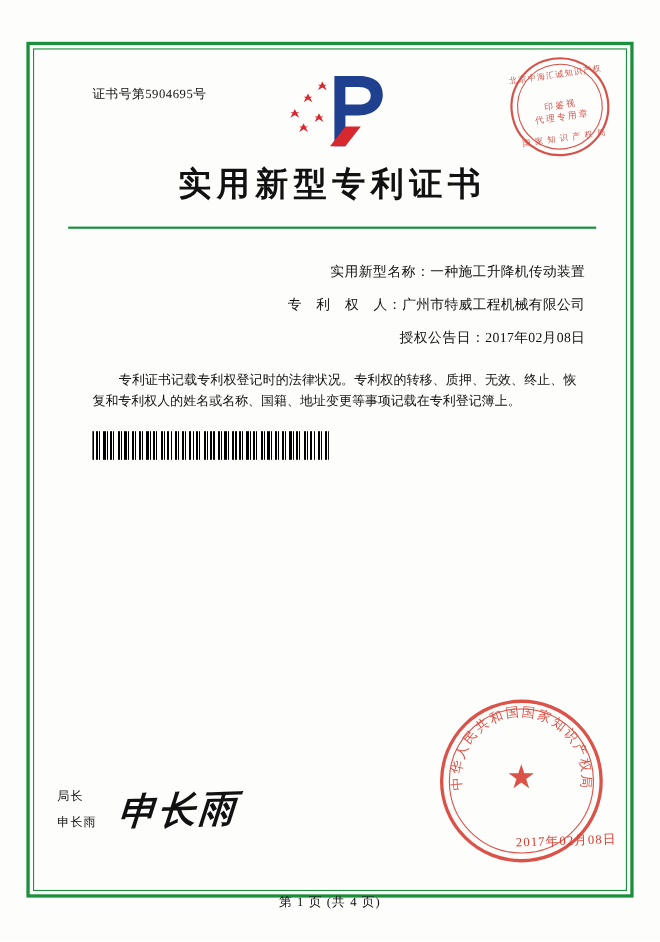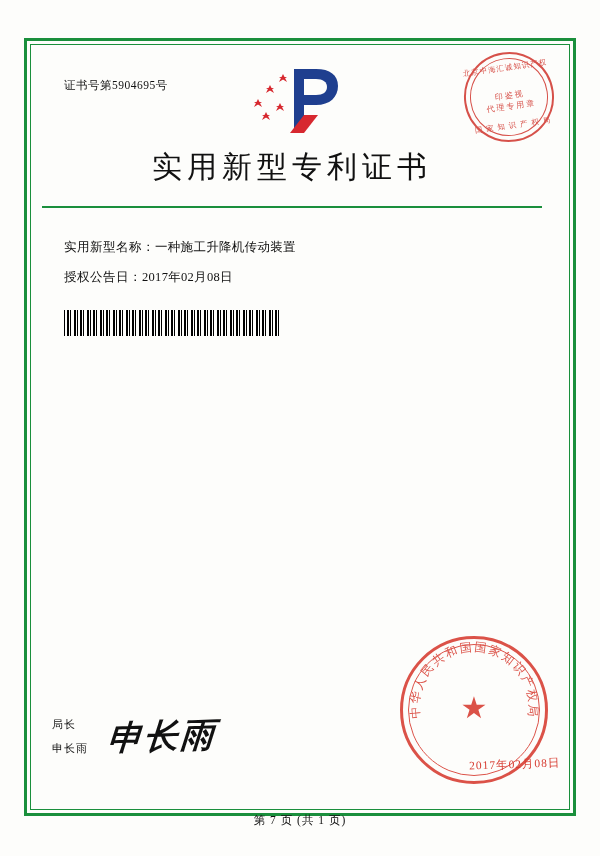--- a/index.html
+++ b/index.html
@@ -26,21 +26,21 @@
   .border-inner{
     position:absolute;
     left:30px;top:44px;right:30px;bottom:46px;
     border:1px solid #1a8f3c;
     box-sizing:border-box;
   }
   .content{
     position:absolute;
     left:30px;top:44px;right:30px;bottom:46px;
     box-sizing:border-box;
-    padding:16px 28px 0 12px;
+    padding:16px 28px 0 32px;
   }
 
   
   .cert-no{
     font-size:11.5px;
     letter-spacing:.5px;
     color:#111;
     margin-top:18px;
     margin-left:22px;
   }
@@ -82,38 +82,39 @@
     position:relative;
   }
   .logo{
     display:inline-block;
     position:relative;
     width:120px;height:84px;
   }
   .title{
     text-align:center;
     font-size:30px;
-    font-weight:normal;
+    font-weight:bold;
     letter-spacing:5px;
     color:#111;
     margin-top:2px;
     font-family:"Liberation Serif","DejaVu Serif",serif;
   }
   .title-rule{
     width:100%;
     height:2px;
     background:#1a8f3c;
     margin:18px 0 0 0;
   }
 
   
   .fields{
     margin-top:24px;
     padding-left:22px;
     padding-right:10px;
+    text-align:right;
   }
   .field{
     font-size:12.5px;
     line-height:30px;
     color:#111;
     white-space:nowrap;
   }
   .field .lbl{ letter-spacing:.5px; }
   .field .val{ letter-spacing:.3px; }
 
@@ -242,25 +243,29 @@
     </div>
 
     <div class="title">实用新型专利证书</div>
     <div class="title-rule"></div>
 
     <div class="fields">
       <div class="field">
         <span class="lbl">实用新型名称：</span><span class="val">一种施工升降机传动装置</span>
       </div>
       <div class="field">
+        <span class="lbl">专　利　权　人：</span><span class="val">广州市特威工程机械有限公司</span>
+      </div>
+      <div class="field">
         <span class="lbl">授权公告日：</span><span class="val">2017年02月08日</span>
       </div>
     </div>
 
     <div class="paras">
+      <div class="para">专利证书记载专利权登记时的法律状况。专利权的转移、质押、无效、终止、恢复和专利权人的姓名或名称、国籍、地址变更等事项记载在专利登记簿上。</div>
     </div>
 
     <div class="barcode"></div>
   </div>
 
   <div class="top-seal">
     <div class="ring"></div>
     <div class="arc-top">北京中海汇诚知识产权</div>
     <div class="mid">
       <div>印 鉴 视</div>
@@ -282,14 +287,14 @@
         <path id="arcpath" d="M 18,82 A 55,55 0 1 1 124,82"></path>
       </defs>
       <text>
         <textPath href="#arcpath" startOffset="50%" text-anchor="middle">中华人民共和国国家知识产权局</textPath>
       </text>
     </svg>
     <div class="star">★</div>
   </div>
   <div class="seal-date">2017年02月08日</div>
 
-  <div class="footer">第 7 页 (共 1 页)</div>
+  <div class="footer">第 1 页 (共 4 页)</div>
 </div>
 
 </body></html>

